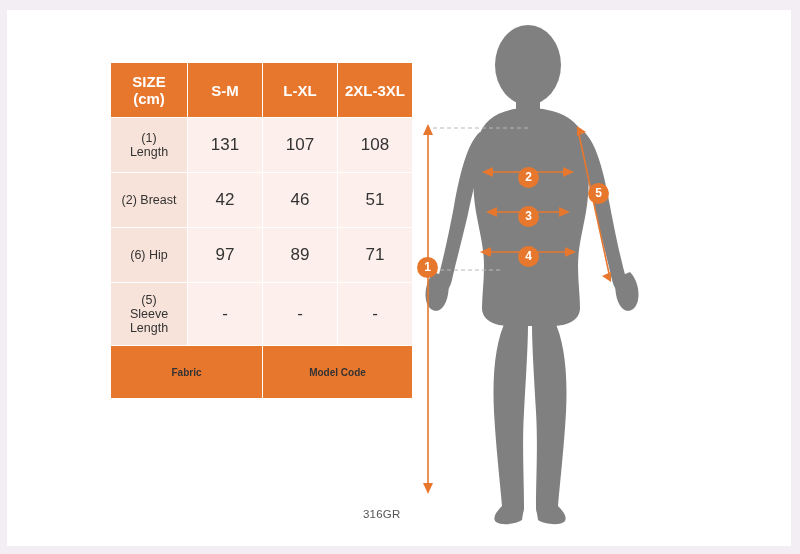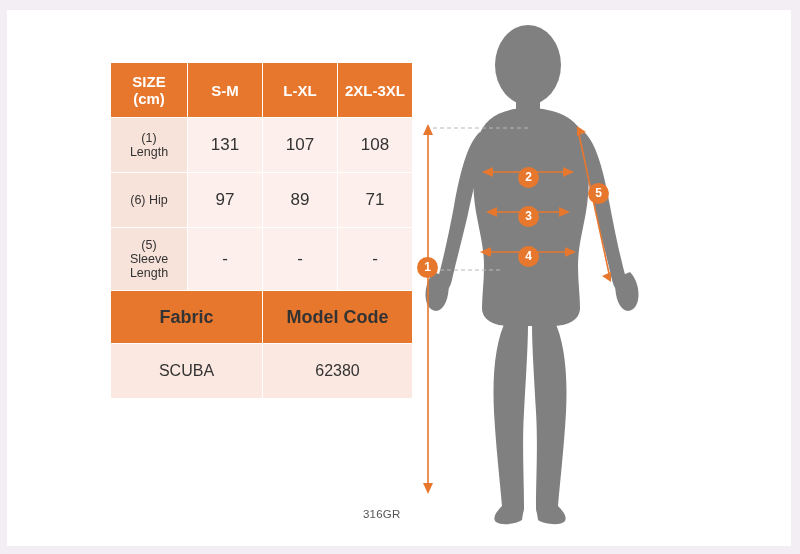--- a/index.html
+++ b/index.html
@@ -88,21 +88,21 @@
     font-size: 17px;
     height: 52px;
     color: #3a3a3a;
   }
   .lbl-cell.tall, .val-cell.tall {
     height: 60px;
   }
   .fabric-head {
     background: #e8772e;
     color: #ffffff;
-    font-size: 18px;
+    font-size: 10px;
     font-weight: bold;
     height: 50px;
   }
   .fabric-val {
     background: #fbe8e0;
     font-size: 16px;
     height: 52px;
     color: #3a3a3a;
   }
   .code-note {
@@ -166,42 +166,44 @@
       <tr>
         <td class="lbl-cell">
           <span>(1)</span><br>
           <span>Length</span>
         </td>
         <td class="val-cell">131</td>
         <td class="val-cell">107</td>
         <td class="val-cell">108</td>
       </tr>
       <tr>
+        <td class="lbl-cell">(2) Breast</td>
+        <td class="val-cell">42</td>
+        <td class="val-cell">46</td>
+        <td class="val-cell">51</td>
+      </tr>
+      <tr>
         <td class="lbl-cell">(6) Hip</td>
         <td class="val-cell">97</td>
         <td class="val-cell">89</td>
         <td class="val-cell">71</td>
       </tr>
       <tr>
         <td class="lbl-cell tall">
           <span>(5)</span><br>
           <span>Sleeve</span><br>
           <span>Length</span>
         </td>
         <td class="val-cell tall">-</td>
         <td class="val-cell tall">-</td>
         <td class="val-cell tall">-</td>
       </tr>
       <tr>
         <td class="fabric-head" colspan="2">Fabric</td>
         <td class="fabric-head" colspan="2">Model Code</td>
-      </tr>
-      <tr>
-        <td class="fabric-val" colspan="2">SCUBA</td>
-        <td class="fabric-val" colspan="2">62380</td>
       </tr>
     </tbody>
   </table>
 
   <div class="code-note">316GR</div>
 
   <div class="figure-area">
     <svg class="figure-svg" width="380" height="520" viewBox="0 0 380 520">
       <g fill="#808080">
 

